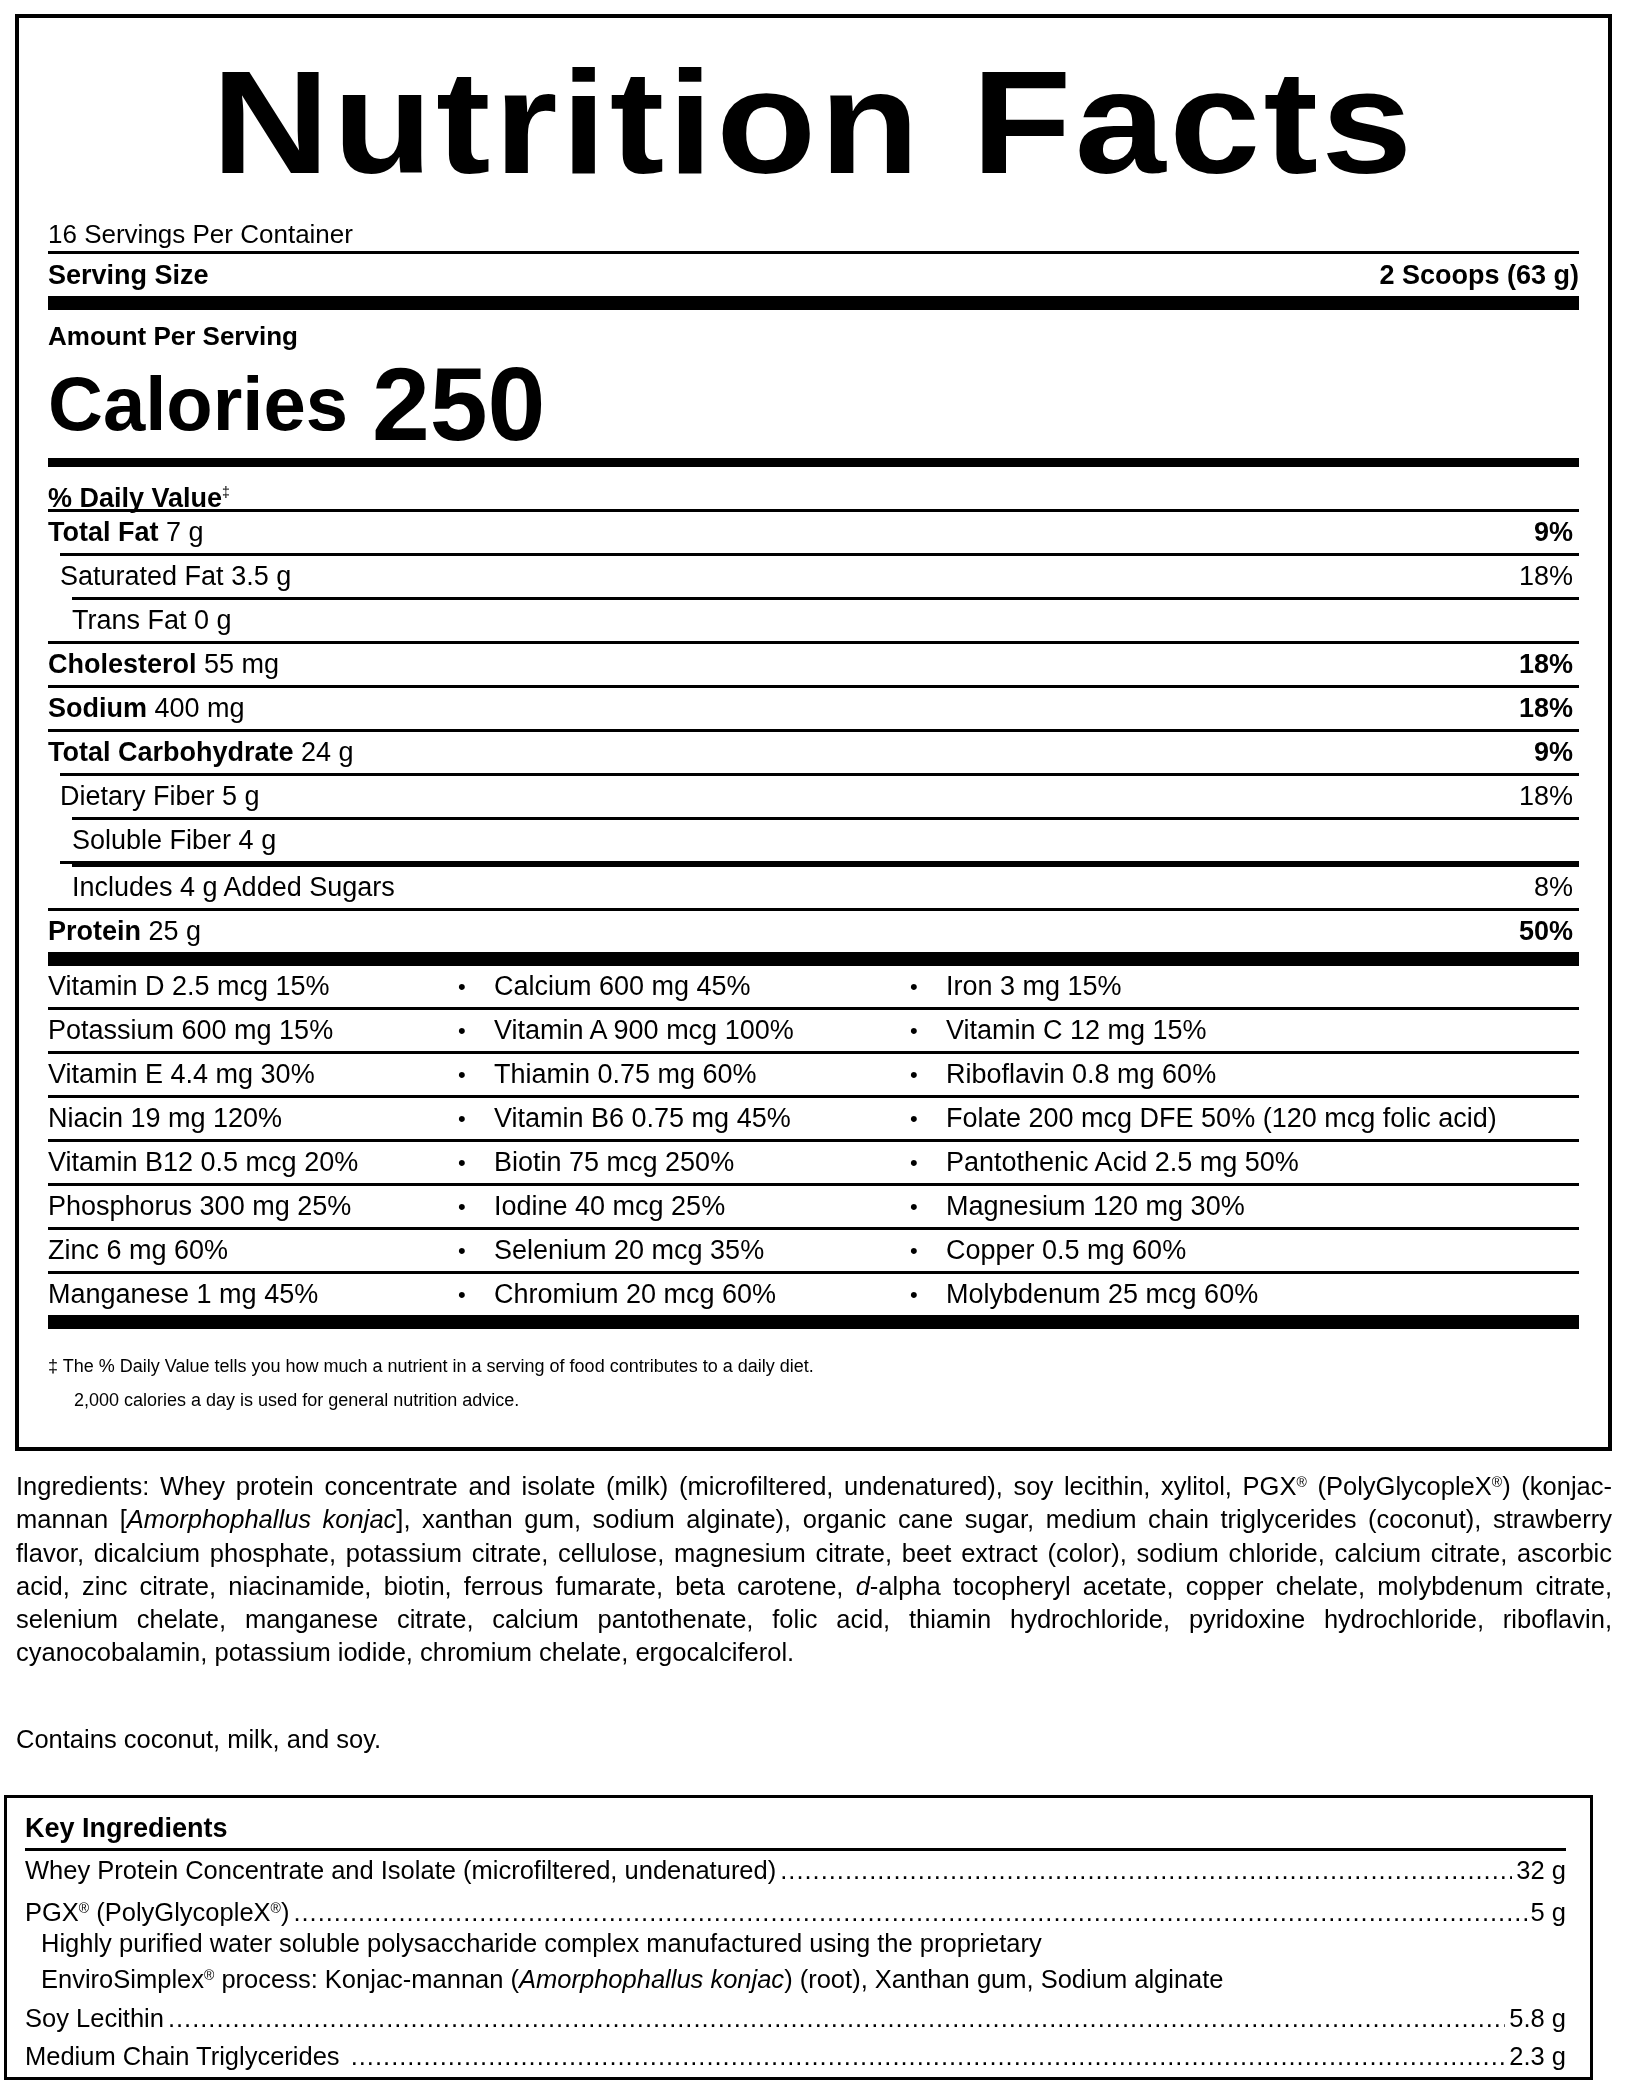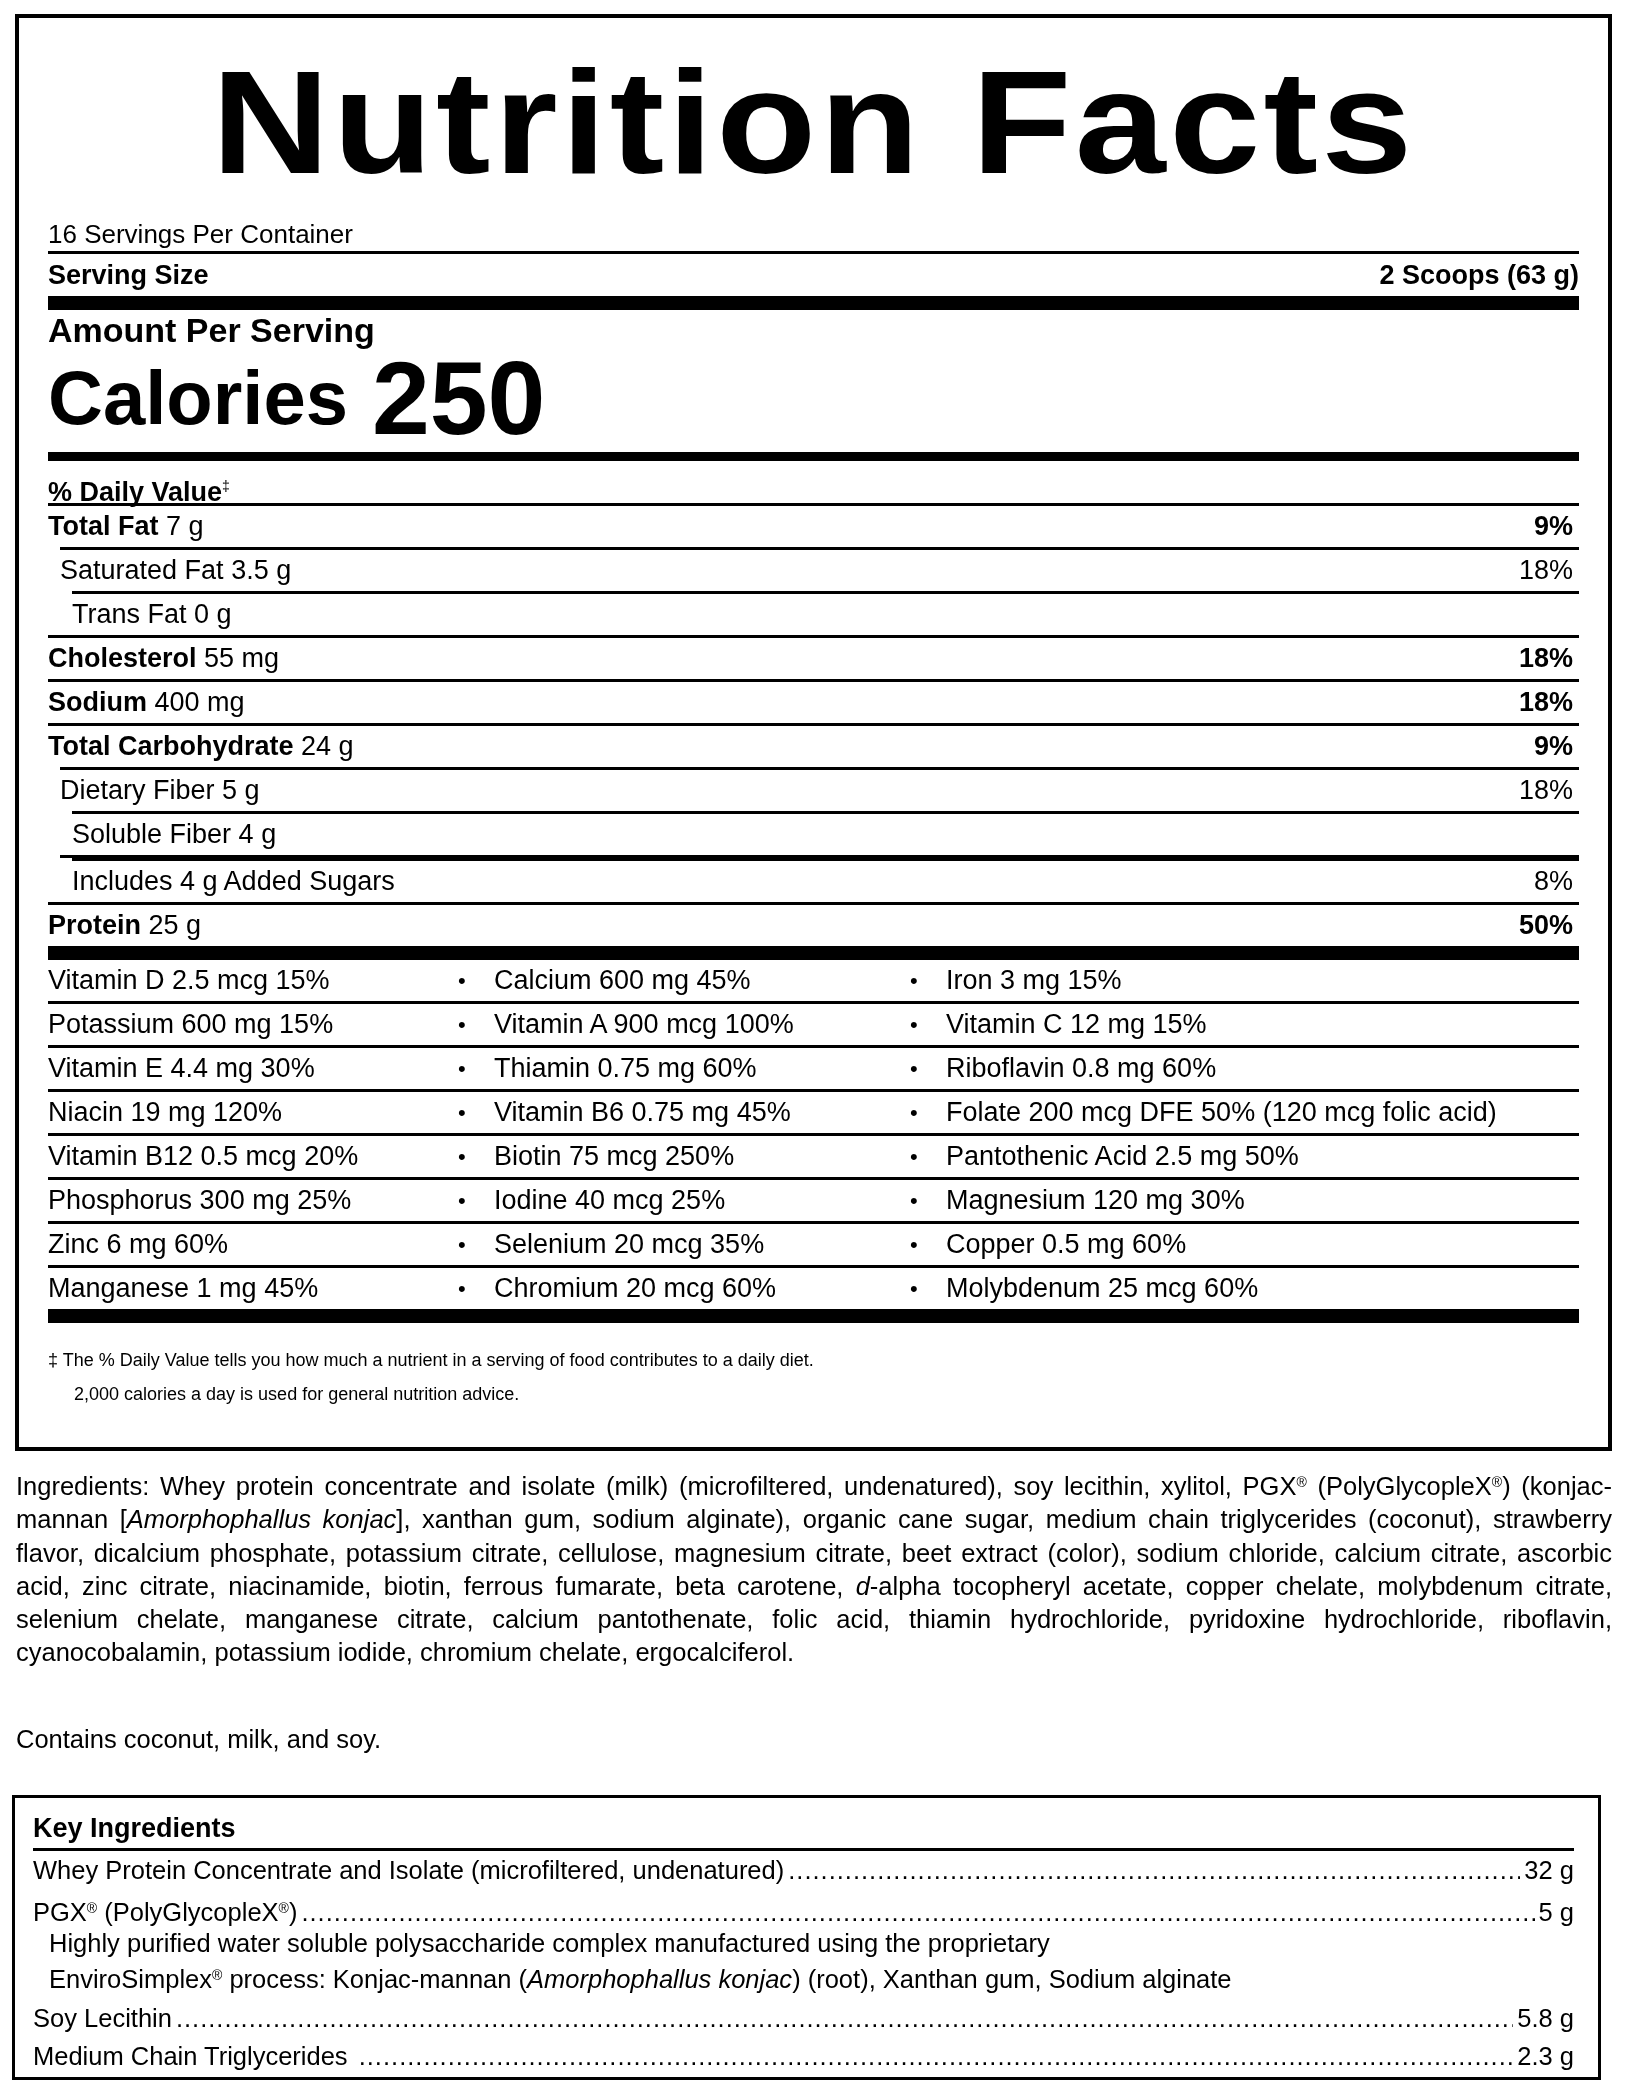--- a/index.html
+++ b/index.html
@@ -17,21 +17,21 @@
     font-size: 146px; letter-spacing: 3px; text-align: center; line-height: 1;
     transform: scaleX(1.12); transform-origin: center;
     margin-top: 32px; height: 150px;
   }
   .servings { font-size: 26px; margin-top: 17px; height: 34px; line-height: 34px; }
   .rule-thin { height: 3px; background: #000; }
   .rule-mid { height: 5px; background: #000; }
   .rule-thick { height: 14px; background: #000; }
   .row-flex { display: flex; justify-content: space-between; align-items: center; }
   .serving-size { font-size: 27px; font-weight: 700; height: 42px; text-align: center; }
-  .amount-per { font-size: 34px; font-weight: 700; height: 40px; line-height: 40px; }
+  .amount-per { font-size: 26px; font-weight: 700; height: 40px; line-height: 40px; margin-top: 6px; }
   .calories { display: flex; align-items: flex-end; height: 96px; }
   .cal-label { font-size: 76px; font-weight: 700; line-height: 96px; }
   .cal-value { font-size: 104px; font-weight: 700; margin-left: 24px; line-height: 96px; }
   .dv-header { font-size: 27px; font-weight: 700; text-align: left; height: 42px; line-height: 50px; padding-right: 4px; }
   .dv-header sup { font-size: 14px; font-weight: 400; vertical-align: 10px; }
   .nrow { display: flex; justify-content: space-between; align-items: center; height: 41px; font-size: 27px; padding-right: 6px; gap: 27px; }
   .nrow .b { font-weight: 700; }
   .nrow.indent1 { padding-left: 12px; }
   .nrow.indent2 { padding-left: 24px; }
   .pct.b { font-weight: 700; }
@@ -48,21 +48,21 @@
   .footnote { font-size: 18px; line-height: 34px; margin-top: 20px; padding-left: 0; }
   .footnote .line2 { padding-left: 26px; }
   .ingredients {
     position: absolute; left: 16px; top: 1466px; width: 1596px;
     font-size: 25.5px; line-height: 33.3px; text-align: justify;
   }
   .ingredients i { font-style: italic; }
   .ingredients sup { font-size: 14px; vertical-align: 8px; }
   .contains { position: absolute; left: 16px; top: 1725px; font-size: 25.5px; }
   .ki-box {
-    position: absolute; left: 12px; top: 1795px; width: 1589px; height: 285px;
+    position: absolute; left: 4px; top: 1795px; width: 1589px; height: 285px;
     border: 3px solid #000; box-sizing: border-box;
   }
   .ki-inner { position: absolute; left: 18px; right: 24px; top: 10px; }
   .ki-title { font-size: 27px; font-weight: 700; height: 40px; line-height: 40px; }
   .ki-row { display: flex; align-items: baseline; font-size: 25.5px; height: 38px; line-height: 38px; }
   .ki-row .name { white-space: nowrap; }
   .ki-row .dots { flex: 1; overflow: hidden; white-space: nowrap; margin: 0 4px; letter-spacing: 1px; }
   .ki-row .dots::before { content: "................................................................................................................................................................................................................"; }
   .ki-row .amt { white-space: nowrap; }
   .ki-row sup { font-size: 14px; vertical-align: 8px; }

